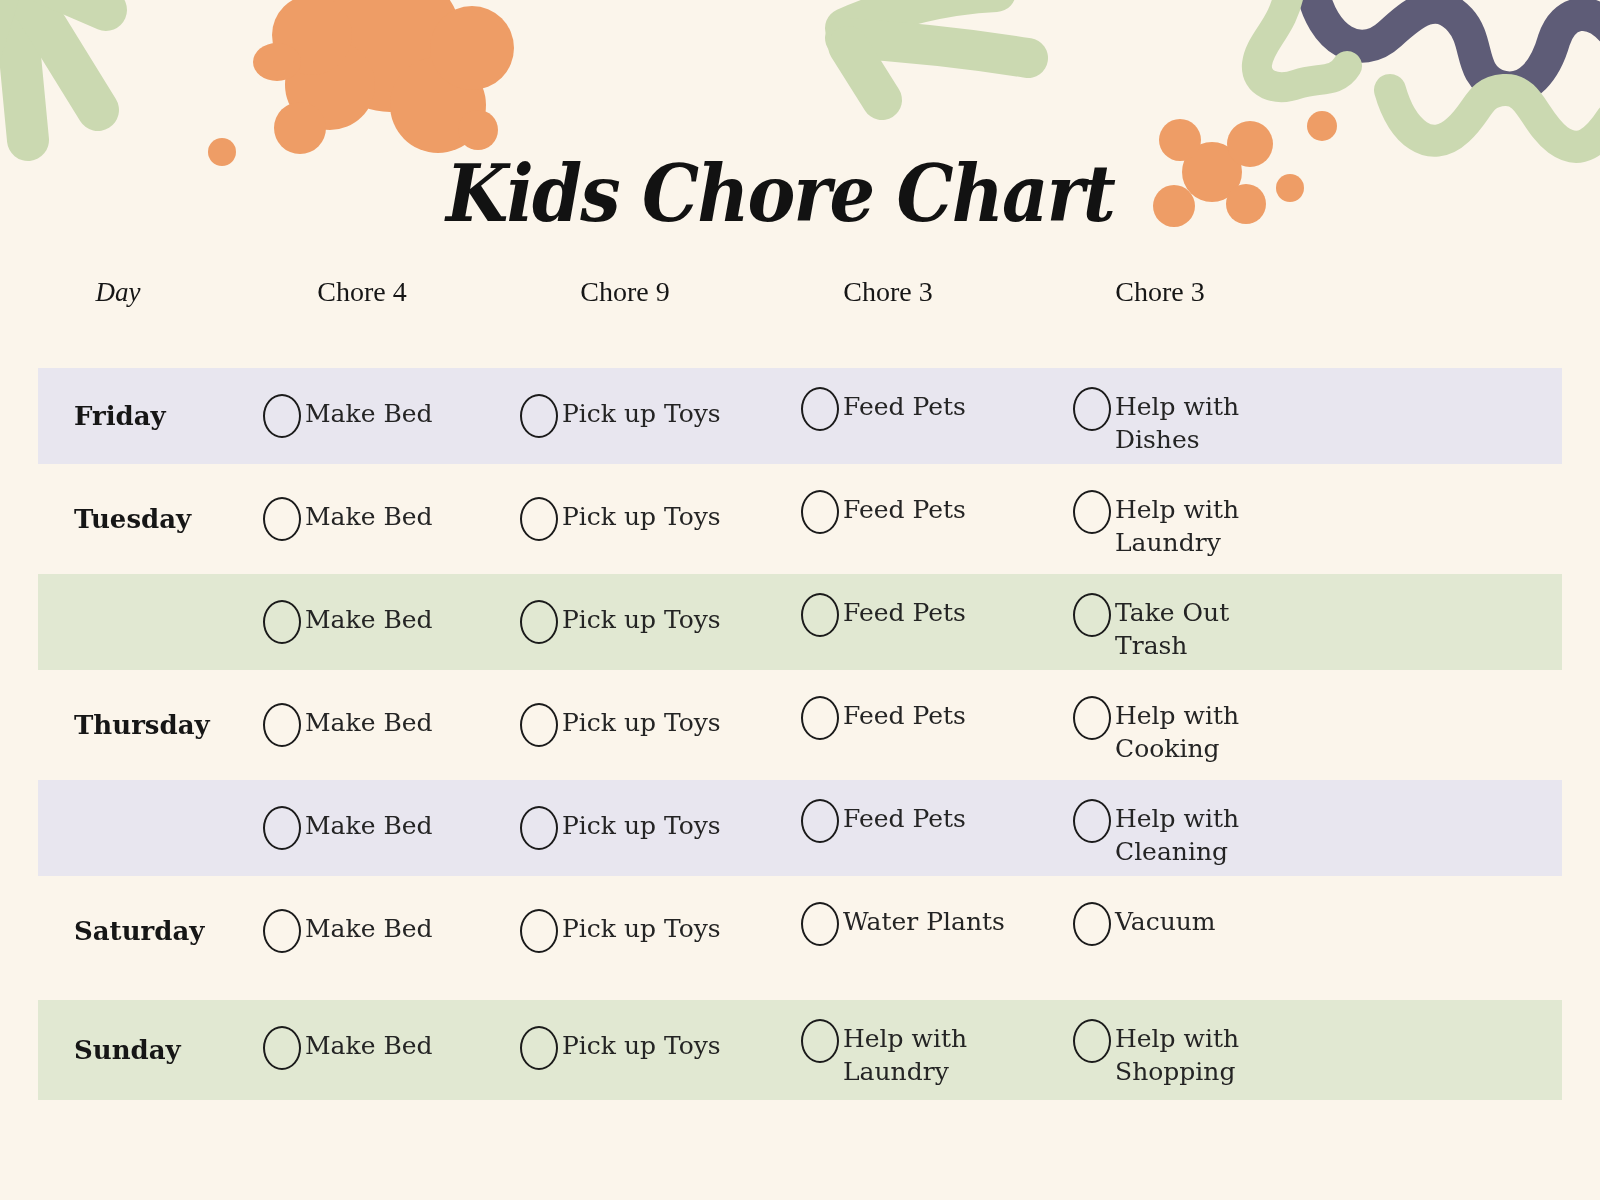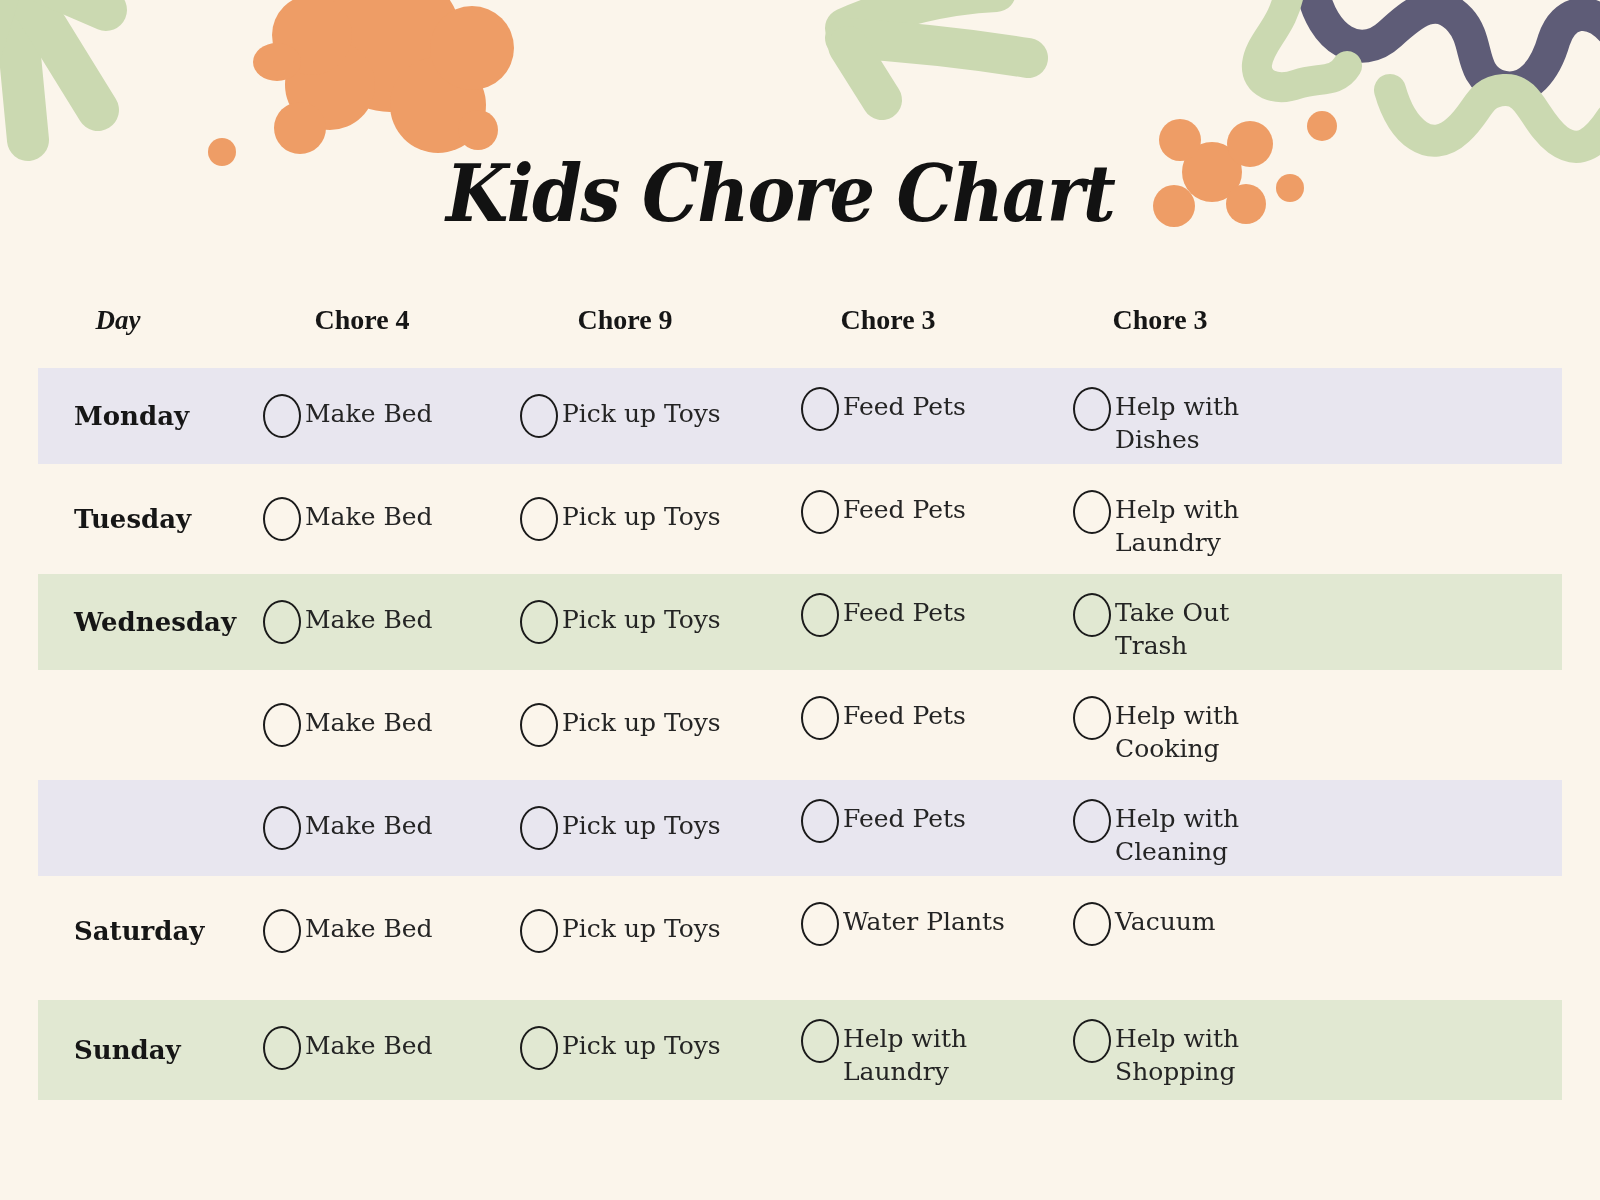--- a/index.html
+++ b/index.html
@@ -14,23 +14,23 @@
     font-family:"DejaVu Serif", serif;
   }
   .decor{position:absolute; inset:0; pointer-events:none;}
   .title{
     position:absolute; top:146px; left:0; width:1560px; margin:0;
     text-align:center; font-family:"DejaVu Serif", serif;
     font-style:italic; font-weight:600; font-size:78px; line-height:96px;
     color:#121212; letter-spacing:-2px; transform:scaleX(.92);
   }
   .hd{
-    position:absolute; top:300px; height:40px; display:flex;
+    position:absolute; top:272px; height:40px; display:flex;
     align-items:center; justify-content:center;
-    font-family:"Liberation Serif", serif; font-weight:700;
+    font-family:"Liberation Serif", serif; font-weight:400;
     font-size:28px; color:var(--ink);
   }
   .hd-day{left:58px;  width:120px; font-style:italic; font-size:27px;}
   .hd-c1 {left:282px; width:160px;}
   .hd-c2 {left:545px; width:160px;}
   .hd-c3 {left:808px; width:160px;}
   .hd-c4 {left:1080px;width:160px;}
   .rows{position:absolute; left:38px; top:368px; width:1524px;}
   .row{position:relative; height:96px; margin-bottom:7px;}
   .row:last-child{margin-top:21px; height:100px;}
@@ -116,21 +116,21 @@
   <div>
     <div class="hd hd-day">Day</div>
     <div class="hd hd-c1">Chore 4</div>
     <div class="hd hd-c2">Chore 9</div>
     <div class="hd hd-c3">Chore 3</div>
     <div class="hd hd-c4">Chore 3</div>
   </div>
 
   <div class="rows" id="rows">
   <div class="row band-lavender">
-    <div class="day">Monday</div>
+    <div class="day">Friday</div>
     <div class="chore c1">
       <span class="circle"></span>
       <span class="label">Make Bed</span>
     </div>
     <div class="chore c2">
       <span class="circle"></span>
       <span class="label">Pick up Toys</span>
     </div>
     <div class="chore c3">
       <span class="circle"></span>
@@ -158,41 +158,41 @@
       <span class="label">Feed Pets</span>
     </div>
     <div class="chore c4">
       <span class="circle"></span>
       <span class="label">Help with
 Laundry</span>
     </div>
   </div>
 
   <div class="row band-green">
-    <div class="day">Wednesday</div>
     <div class="chore c1">
       <span class="circle"></span>
       <span class="label">Make Bed</span>
     </div>
     <div class="chore c2">
       <span class="circle"></span>
       <span class="label">Pick up Toys</span>
     </div>
     <div class="chore c3">
       <span class="circle"></span>
       <span class="label">Feed Pets</span>
     </div>
     <div class="chore c4">
       <span class="circle"></span>
       <span class="label">Take Out
 Trash</span>
     </div>
   </div>
 
   <div class="row band-none">
+    <div class="day">Thursday</div>
     <div class="chore c1">
       <span class="circle"></span>
       <span class="label">Make Bed</span>
     </div>
     <div class="chore c2">
       <span class="circle"></span>
       <span class="label">Pick up Toys</span>
     </div>
     <div class="chore c3">
       <span class="circle"></span>

